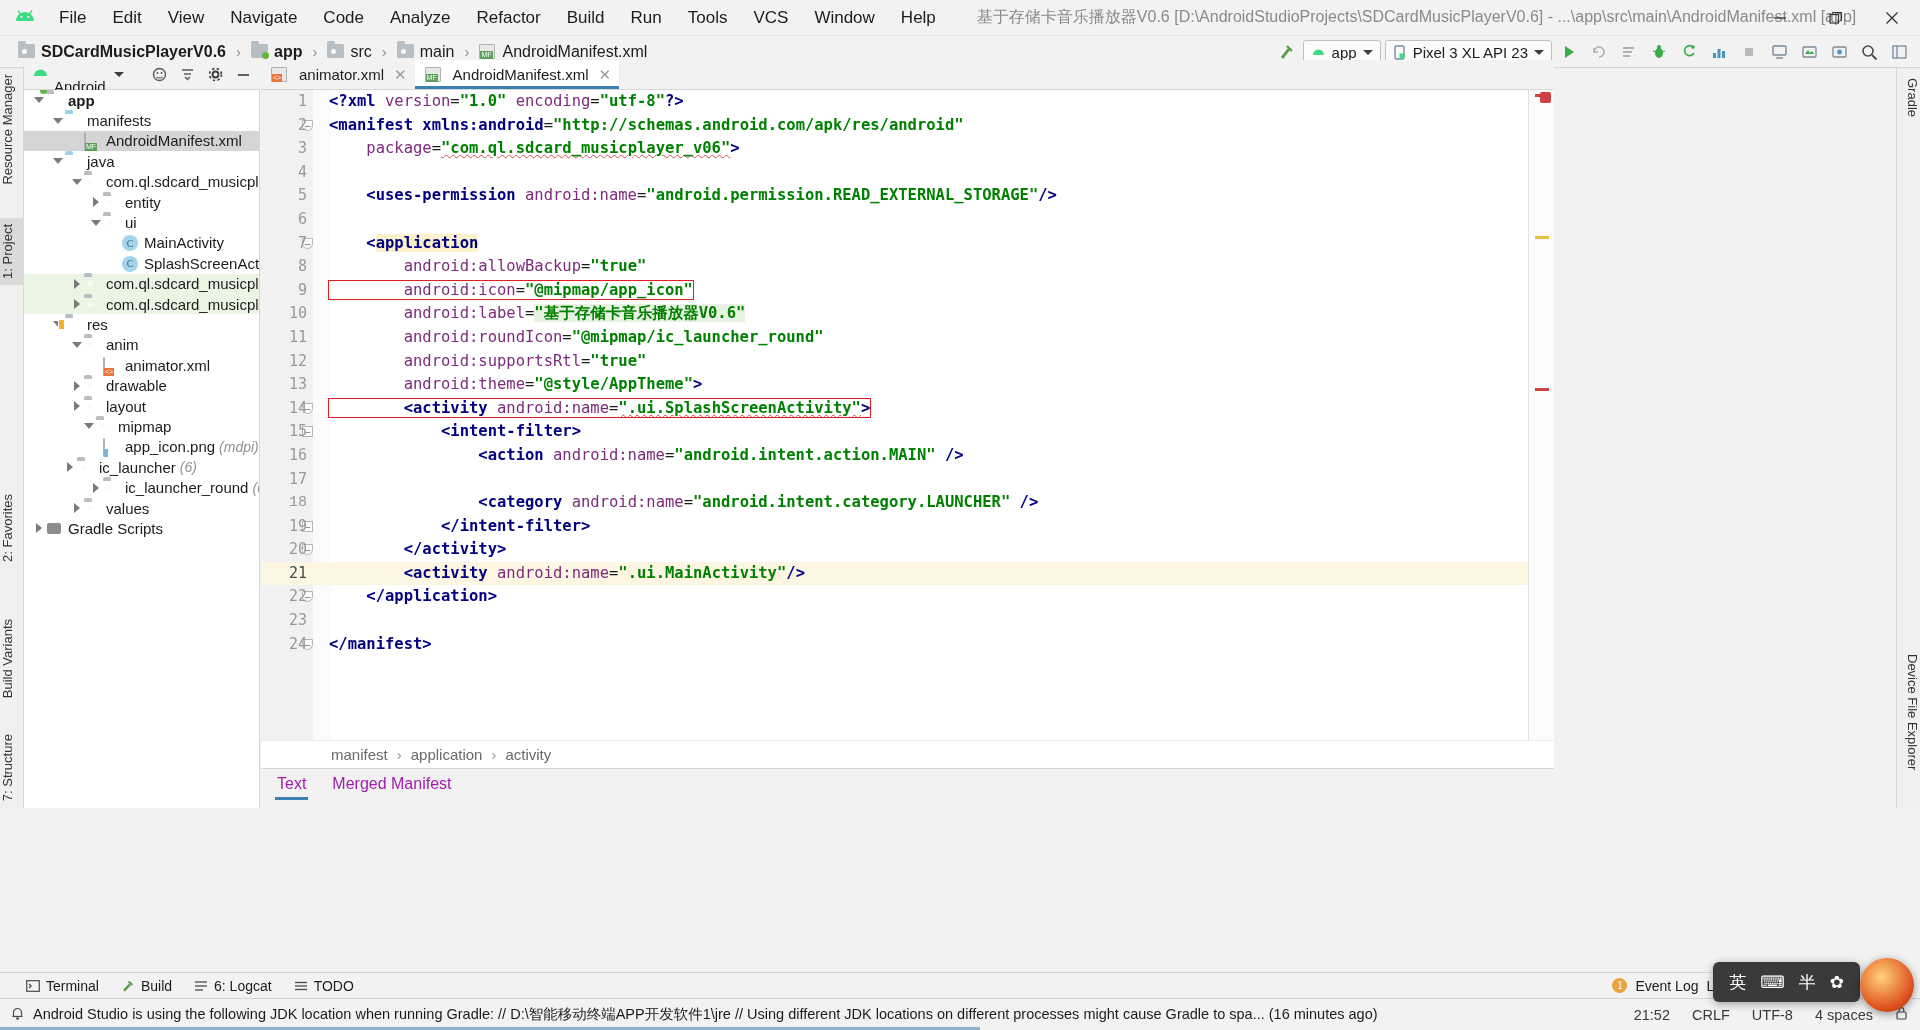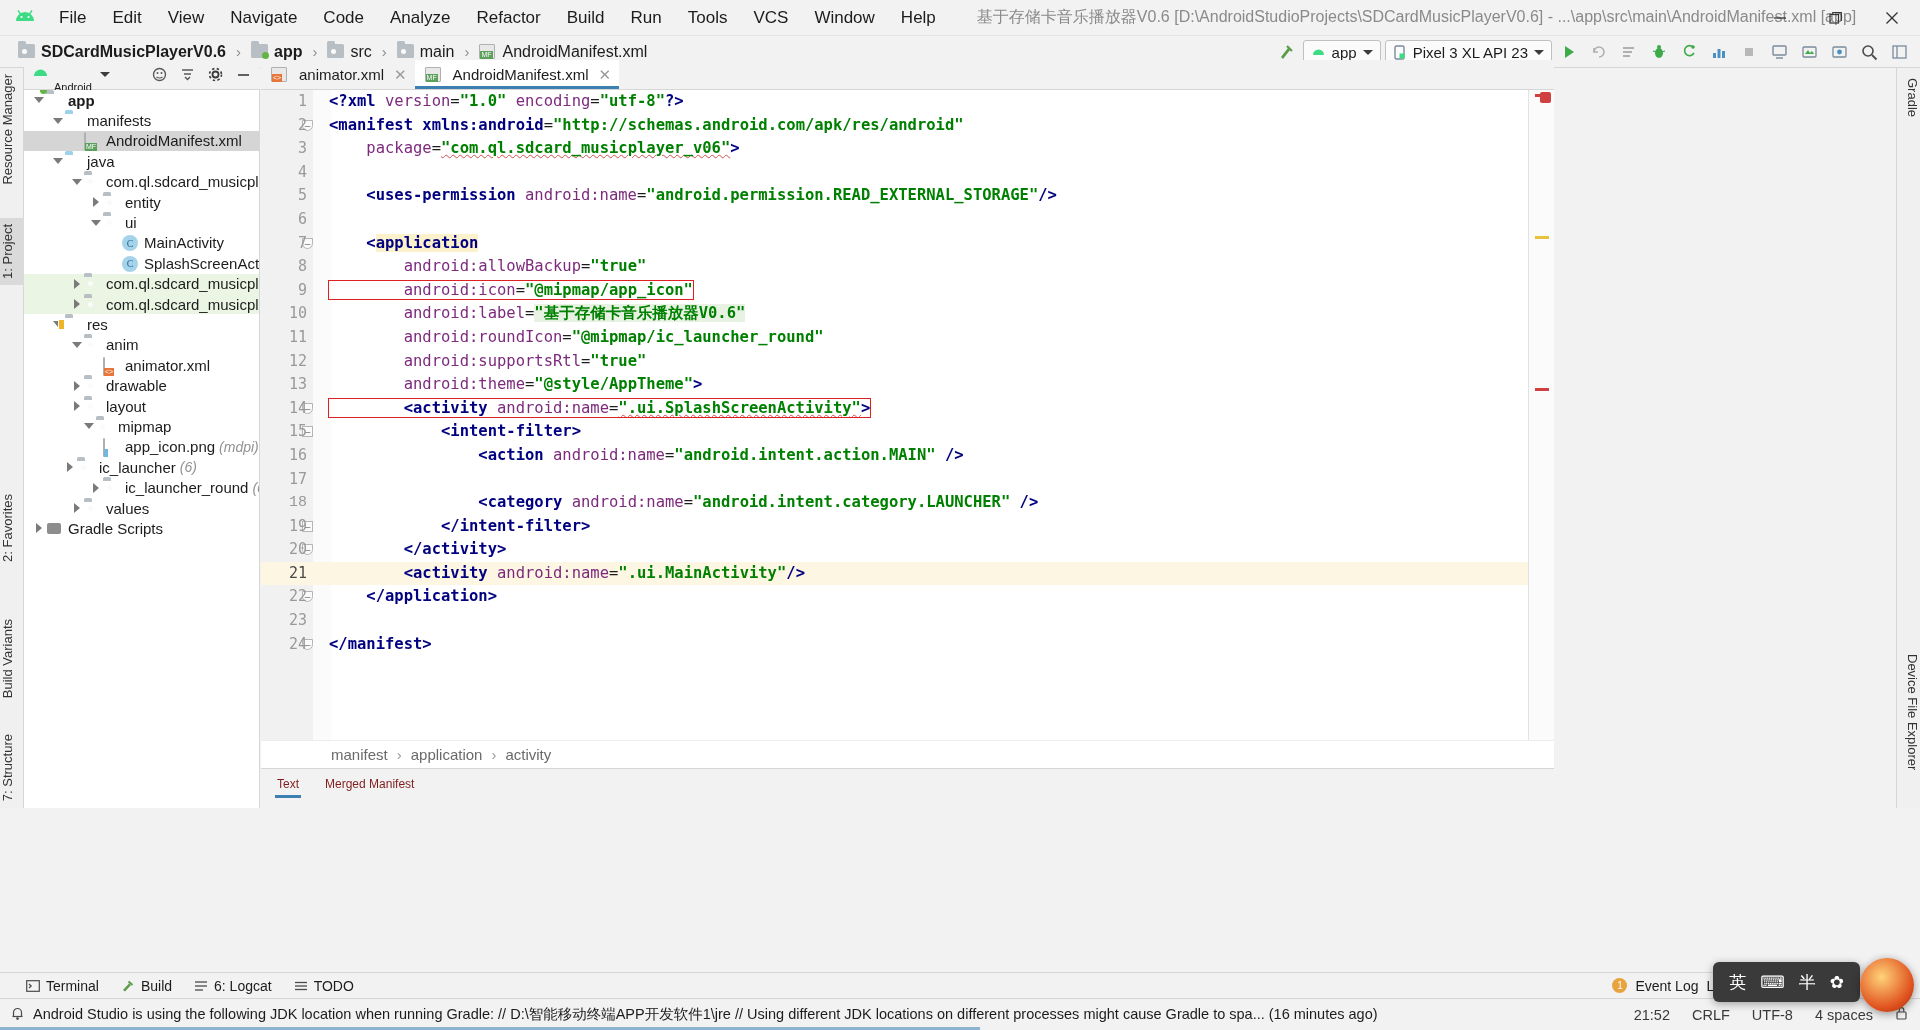--- a/index.html
+++ b/index.html
@@ -70,21 +70,21 @@
     padding: 6px 0; white-space: nowrap;
   }
   .vtab.sel { background: #dadada; }
 
   
   .proj-header {
     position: absolute; top: 60px; left: 24px; width: 236px; height: 30px;
     display: flex; align-items: center; background: #f2f2f2;
     border-bottom: 1px solid #d6d6d6;
   }
-  .proj-title { font-size: 11px; color: #1c1c1c; margin-left: 30px; margin-top: 24px; }
+  .proj-title { font-size: 15px; color: #1c1c1c; margin-left: 30px; margin-top: 24px; }
   .proj-tools { position: absolute; right: 4px; display: flex; gap: 2px; align-items: center; }
 
   .proj-tree {
     position: absolute; top: 90px; left: 24px; width: 236px; height: 718px;
     background: #ffffff; overflow: hidden; font-size: 15px; color: #1c1c1c;
     border-right: 1px solid #d6d6d6;
   }
   .tnode {
     height: 20.4px; display: flex; align-items: center; white-space: nowrap;
     position: relative;
@@ -209,21 +209,21 @@
     background: #ffffff; display: flex; align-items: center; padding-left: 70px;
     font-size: 15px; color: #6a6a6a; border-top: 1px solid #ededed;
   }
   .ed-crumbs .sep { padding: 0 9px; color: #9a9a9a; }
 
   .ed-bottom-tabs {
     position: absolute; top: 768px; left: 261px; width: 1293px; height: 30px;
     background: #f2f2f2; display: flex; align-items: center; padding-left: 14px; gap: 22px;
     border-top: 1px solid #d6d6d6;
   }
-  .ebt { font-size: 12px; color: #7f1d1d; padding: 3px 2px; position: relative; }
+  .ebt { font-size: 16px; color: #a21caf; padding: 3px 2px; position: relative; }
   .ebt.active::after { content:""; position:absolute; left:0; right:0; bottom:-4px; height:3px; background:#3c7fb1; }
 
   
   .right-strip {
     position: absolute; top: 68px; right: 0; width: 24px; height: 740px;
     background: #f0f0f0; border-left: 1px solid #d6d6d6;
   }
   .rtab {
     position: absolute; right: 0; width: 24px;
     writing-mode: vertical-rl; font-size: 13px; color: #333;

